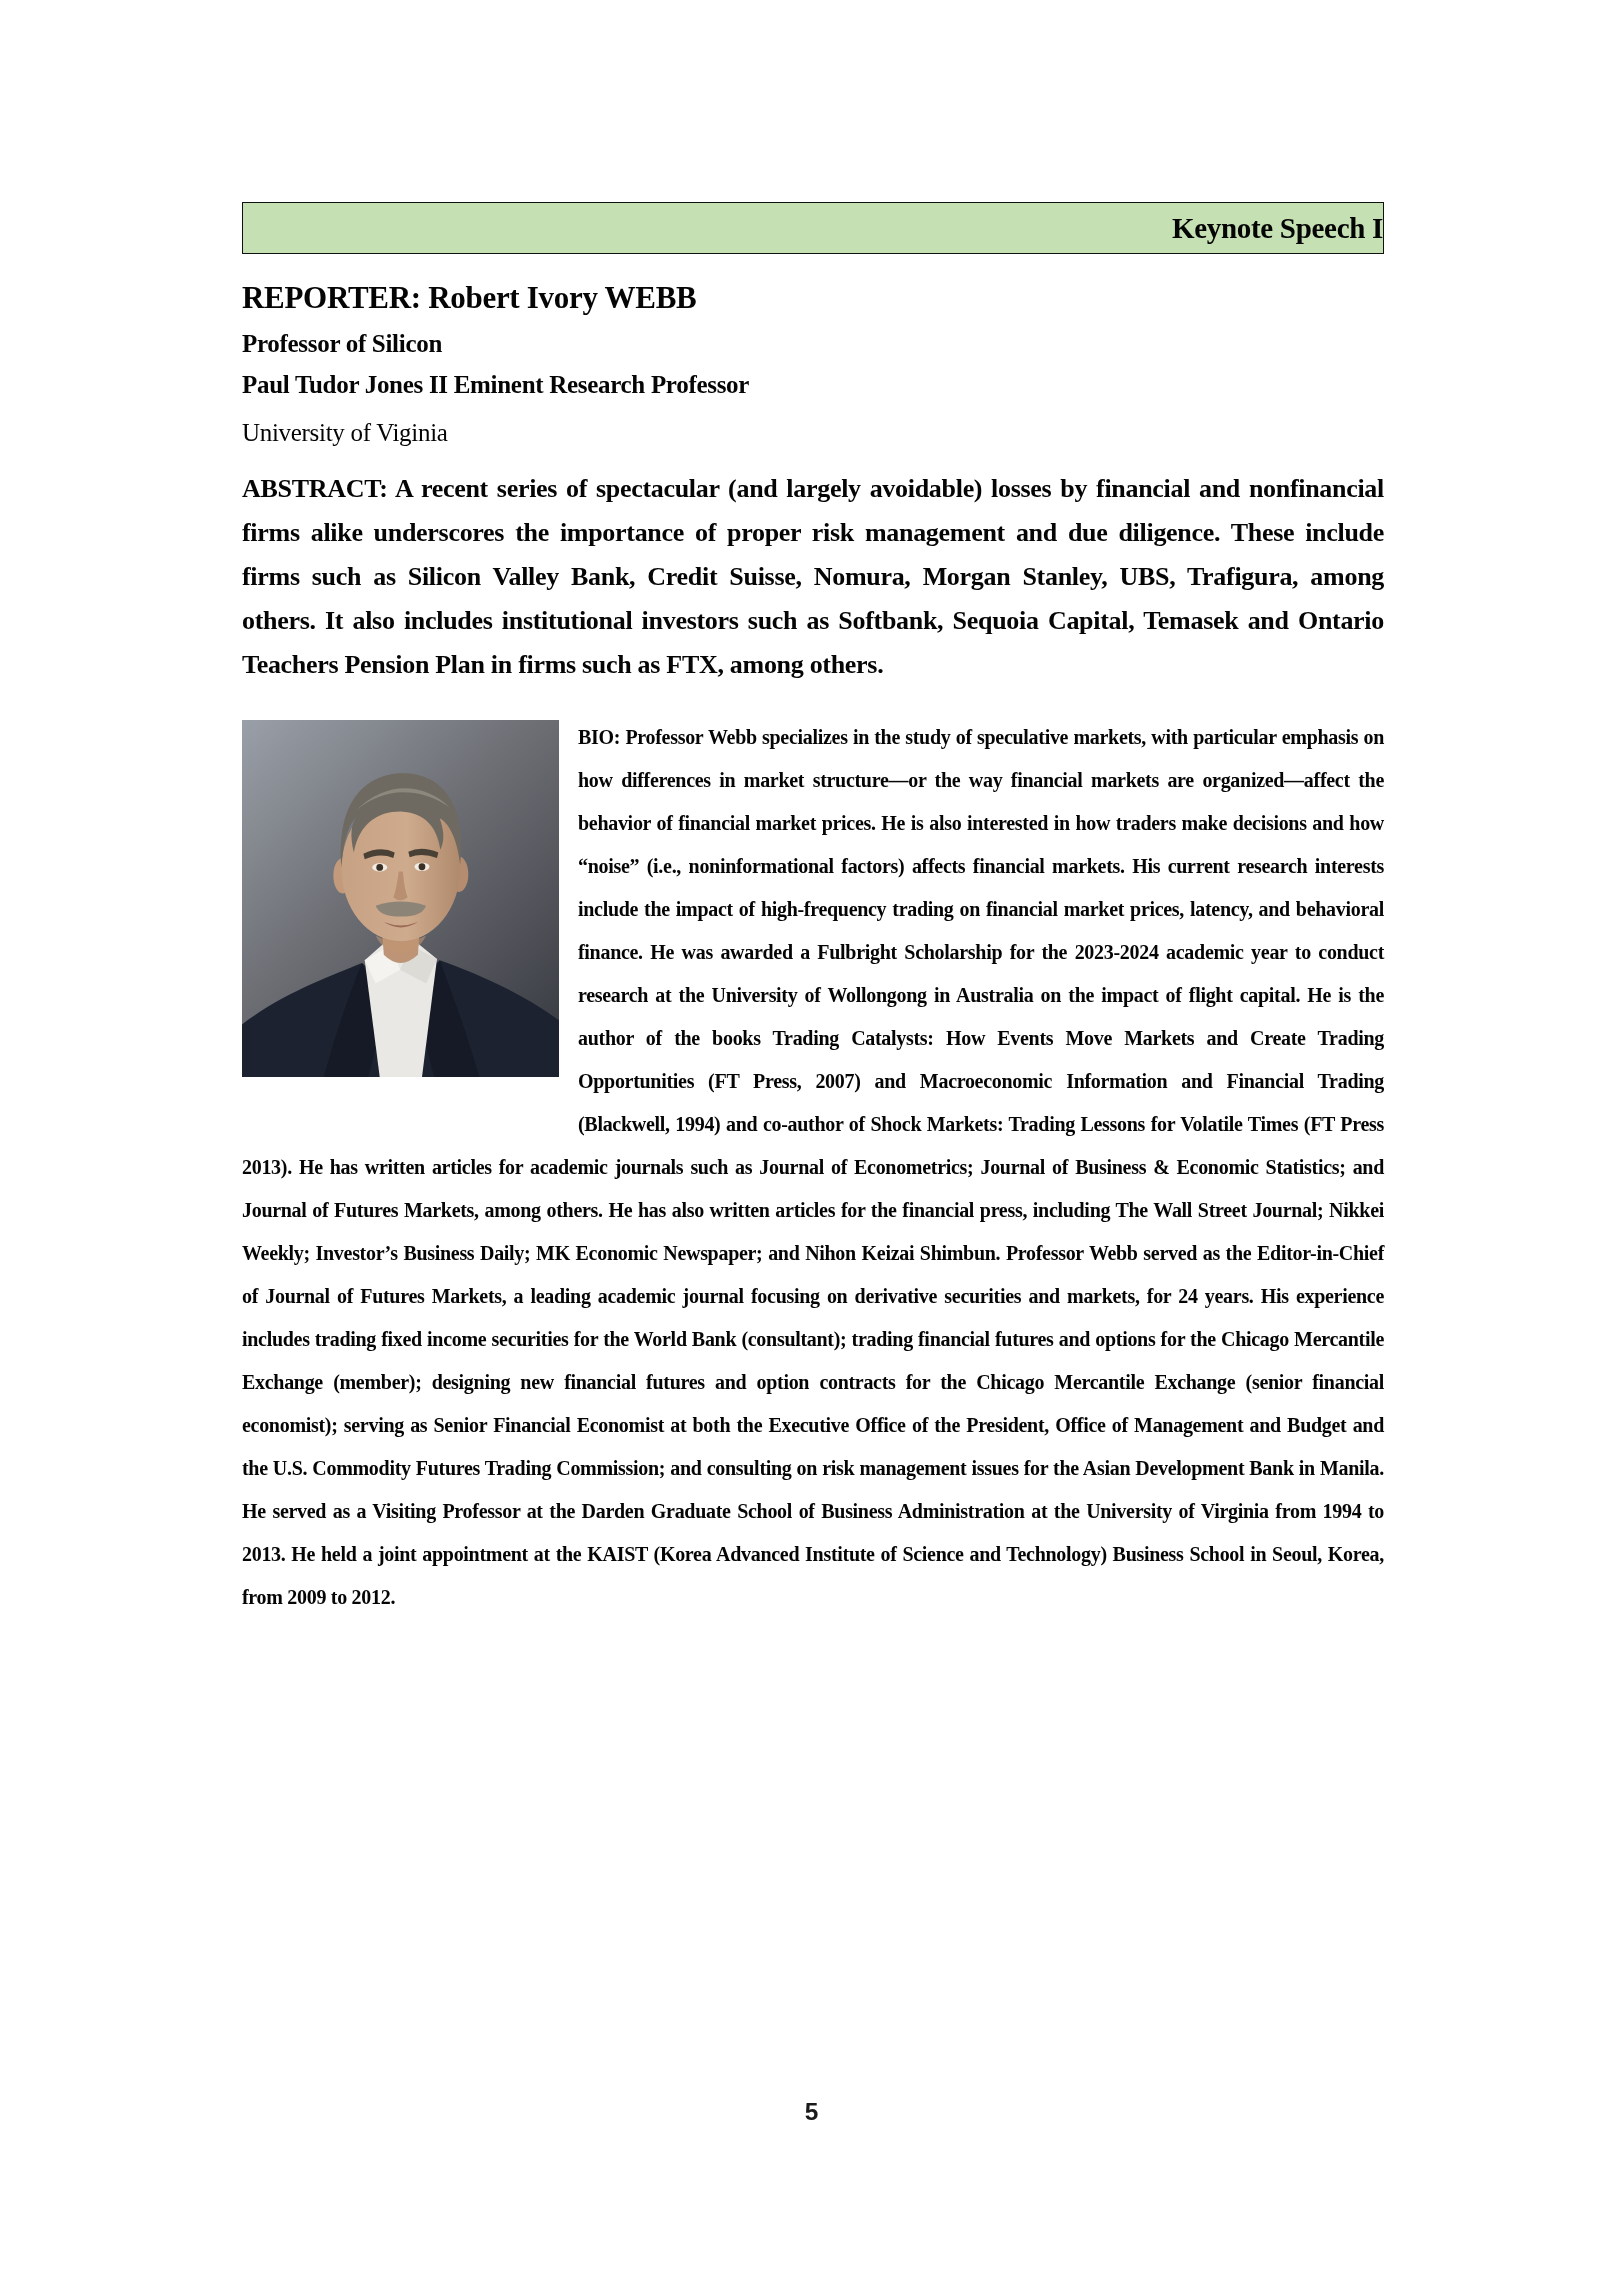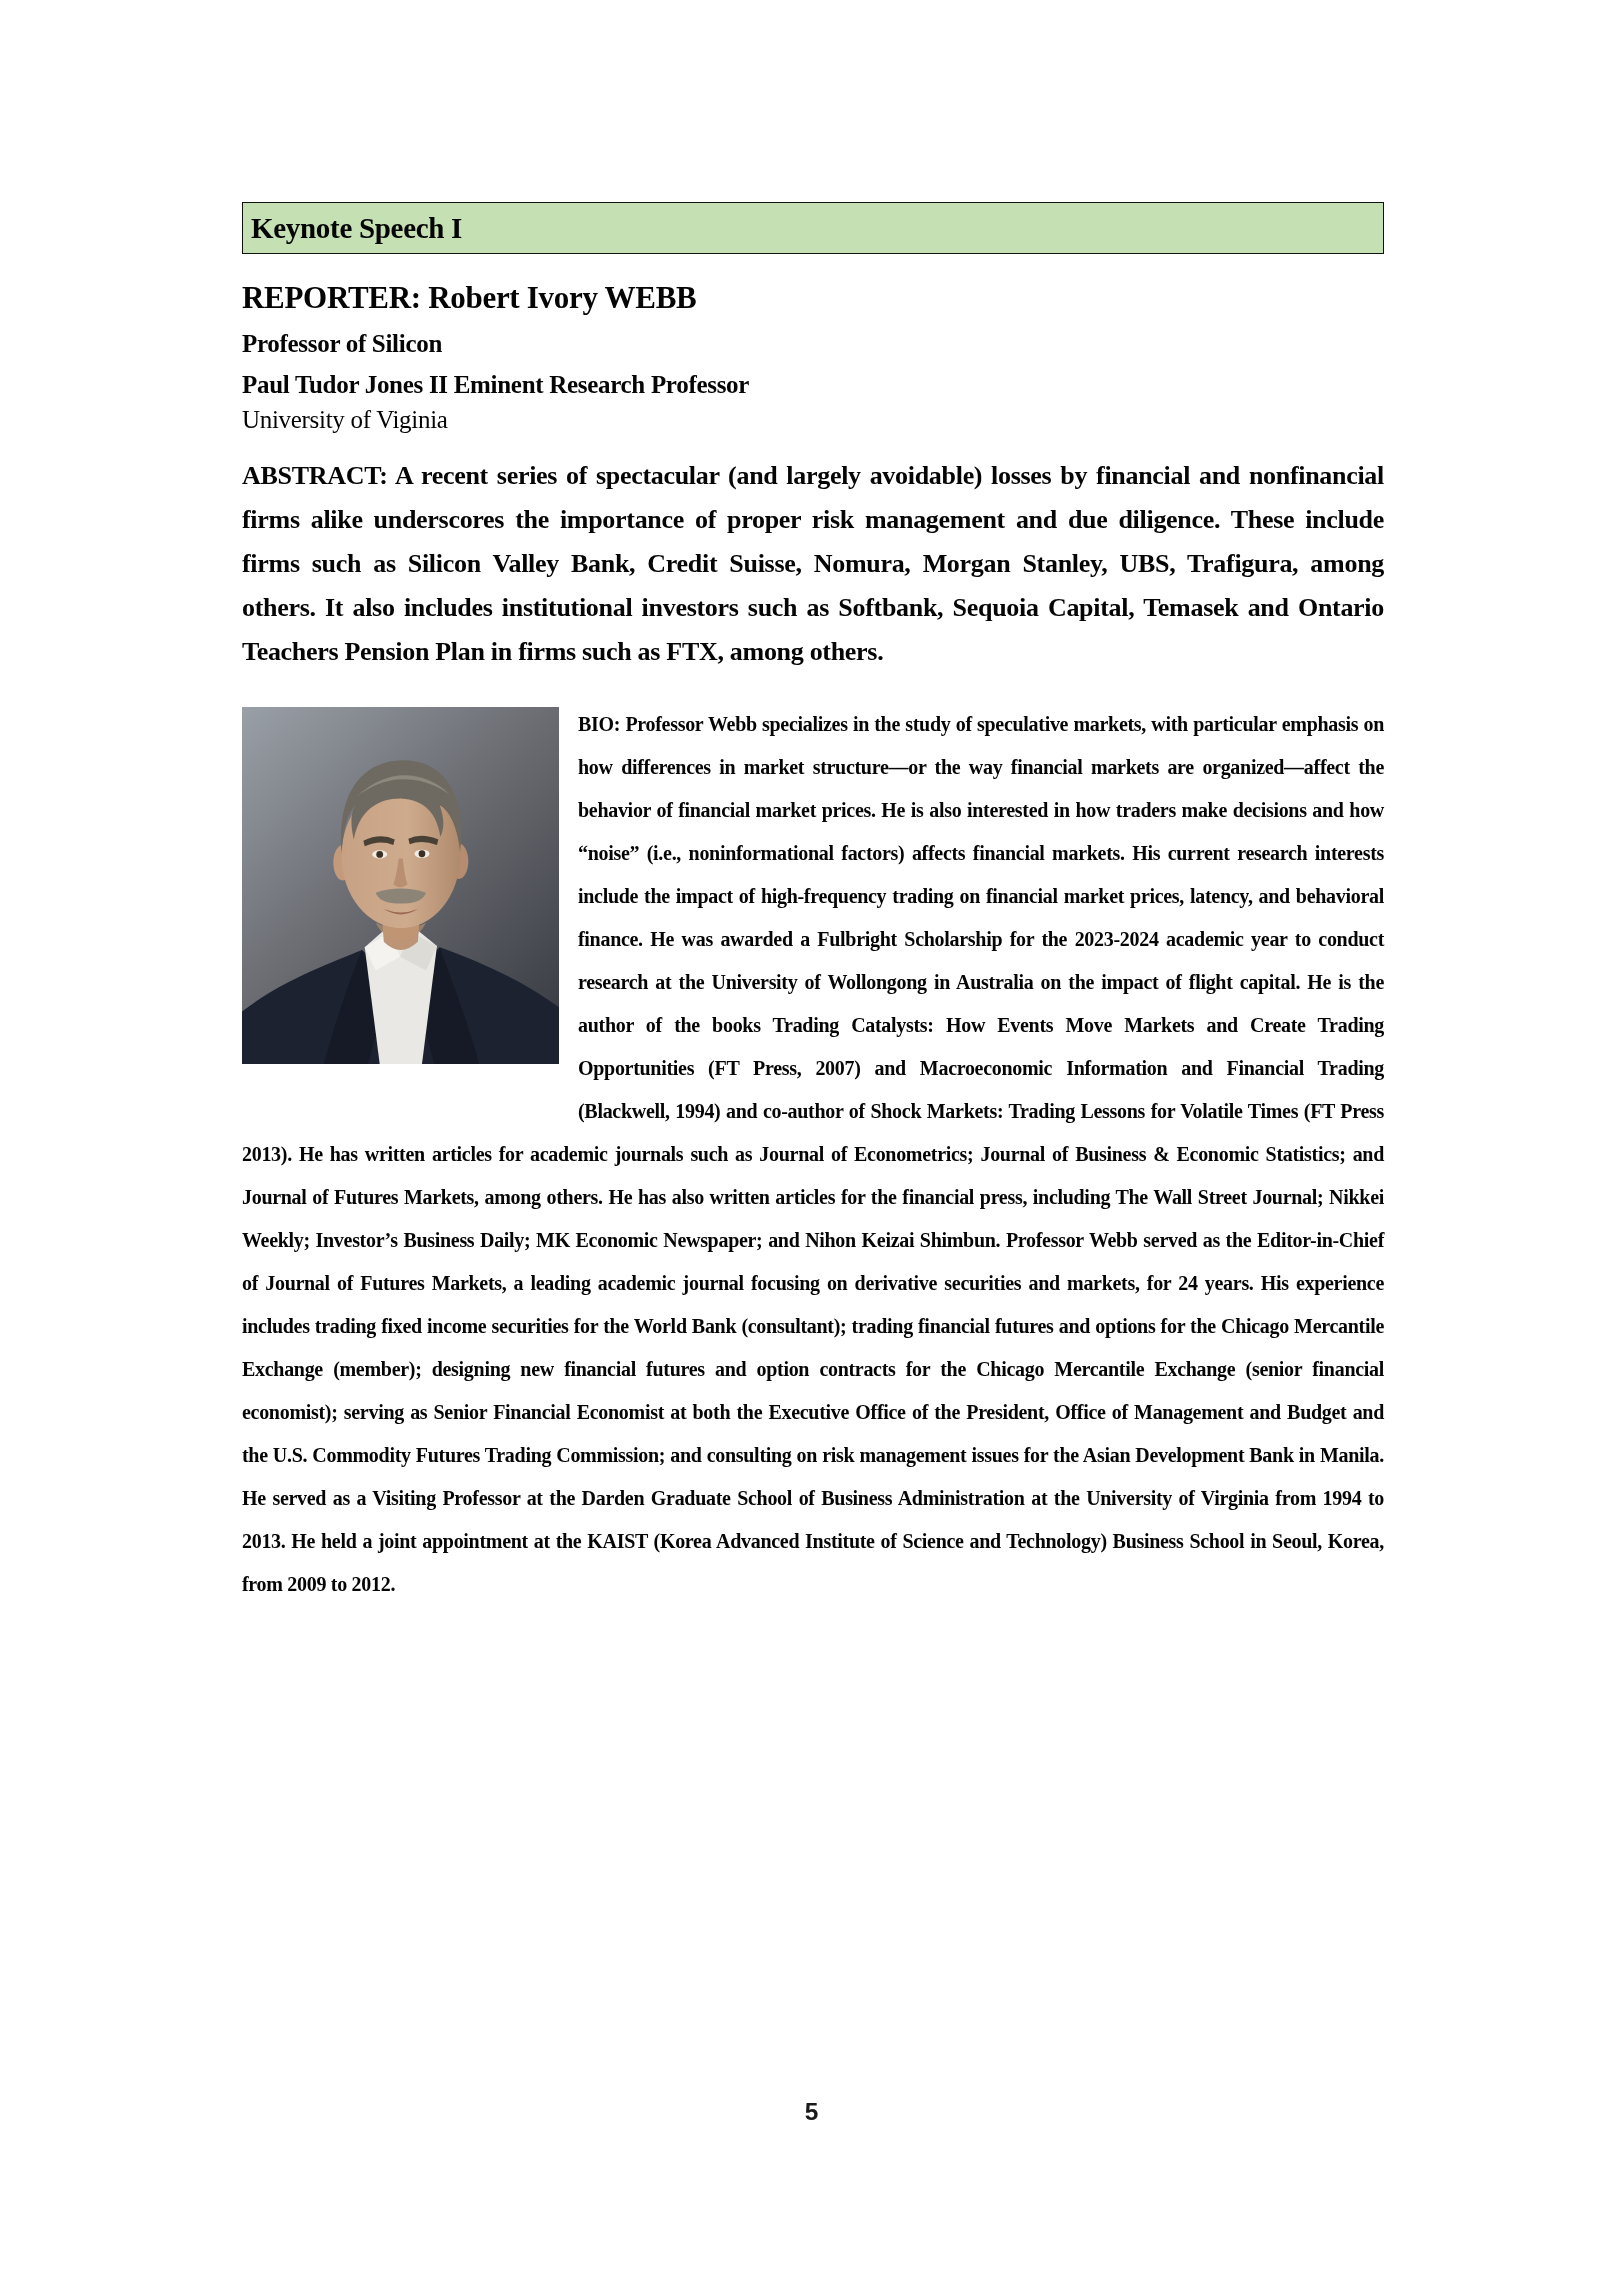--- a/index.html
+++ b/index.html
@@ -18,21 +18,21 @@
     top:202px;
     width:1142px;
   }
   .header-bar{
     box-sizing:border-box;
     height:52px;
     border:1.4px solid #111111;
     background:#c5e0b3;
     display:flex;
     align-items:center;
-    justify-content:flex-start;
+    justify-content:flex-end;
     padding-left:8px;
   }
   .header-bar span{
     font-size:29px;
     font-weight:bold;
     letter-spacing:-0.3px;
   }
   .title-line{
     margin:17.7px 0 0 0;
     font-size:29px;
@@ -50,21 +50,21 @@
   .aff{
     margin:0;
     font-size:25px;
     line-height:33px;
     font-weight:bold;
     letter-spacing:-0.3px;
   }
   .aff.first{margin-top:12.3px;}
   .aff.m2{margin-top:8px;}
   .aff.m3{margin-top:9.5px;}
-  .aff.regular{font-weight:normal;margin-top:2px;}
+  .aff.regular{font-weight:normal;margin-top:15px;}
   .abstract{
     margin:18px 0 0 0;
     font-size:26px;
     line-height:44px;
     font-weight:bold;
     text-align:justify;
     letter-spacing:-0.3px;
   }
   .bio-block{
     margin-top:29px;

